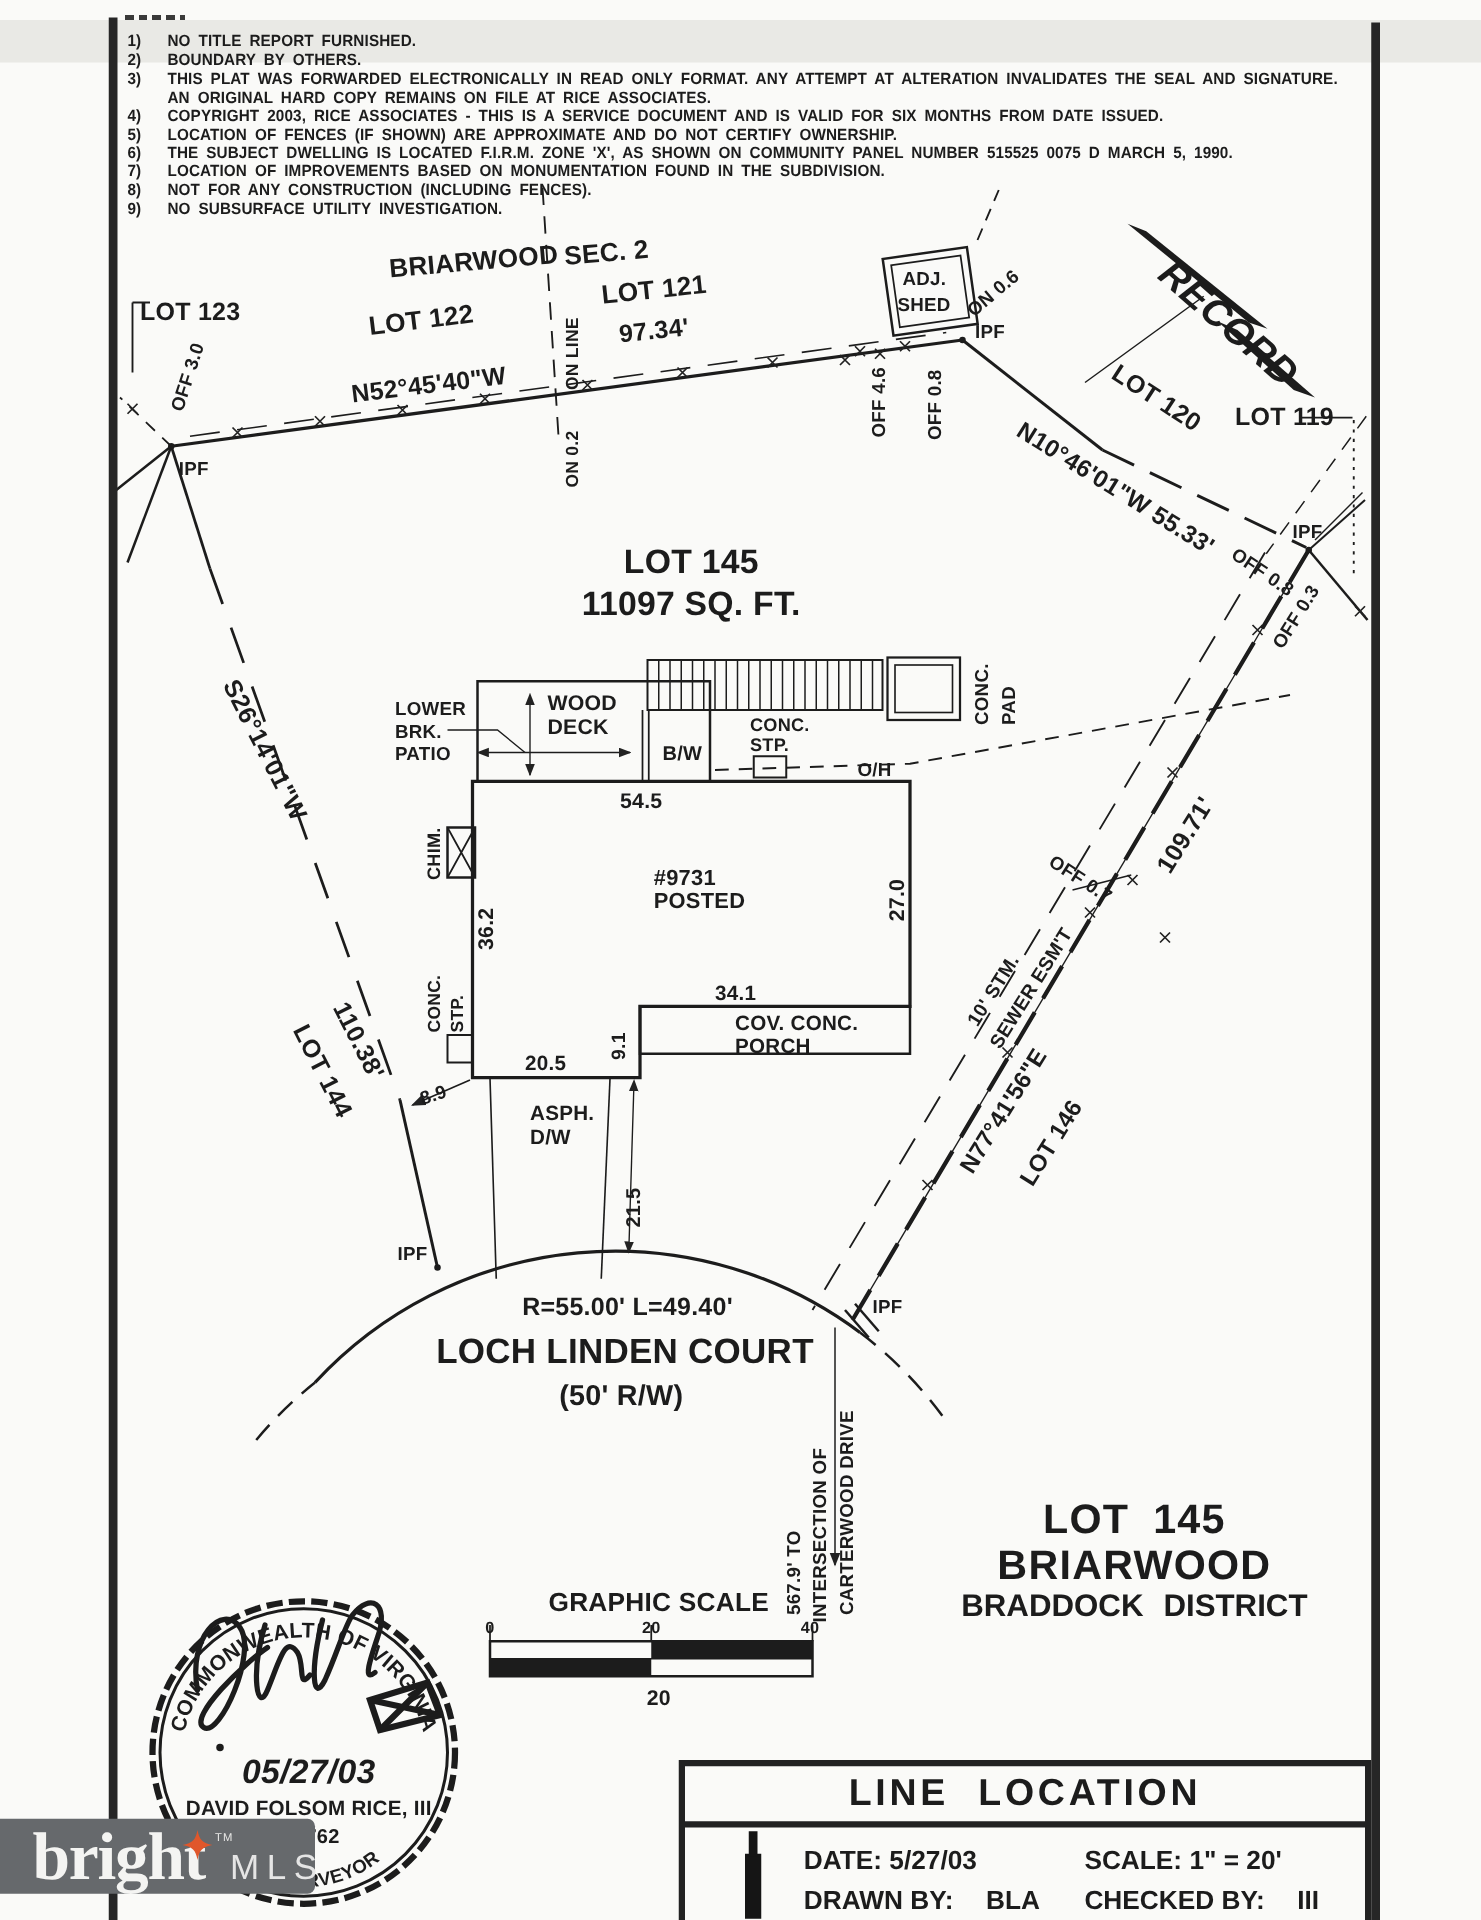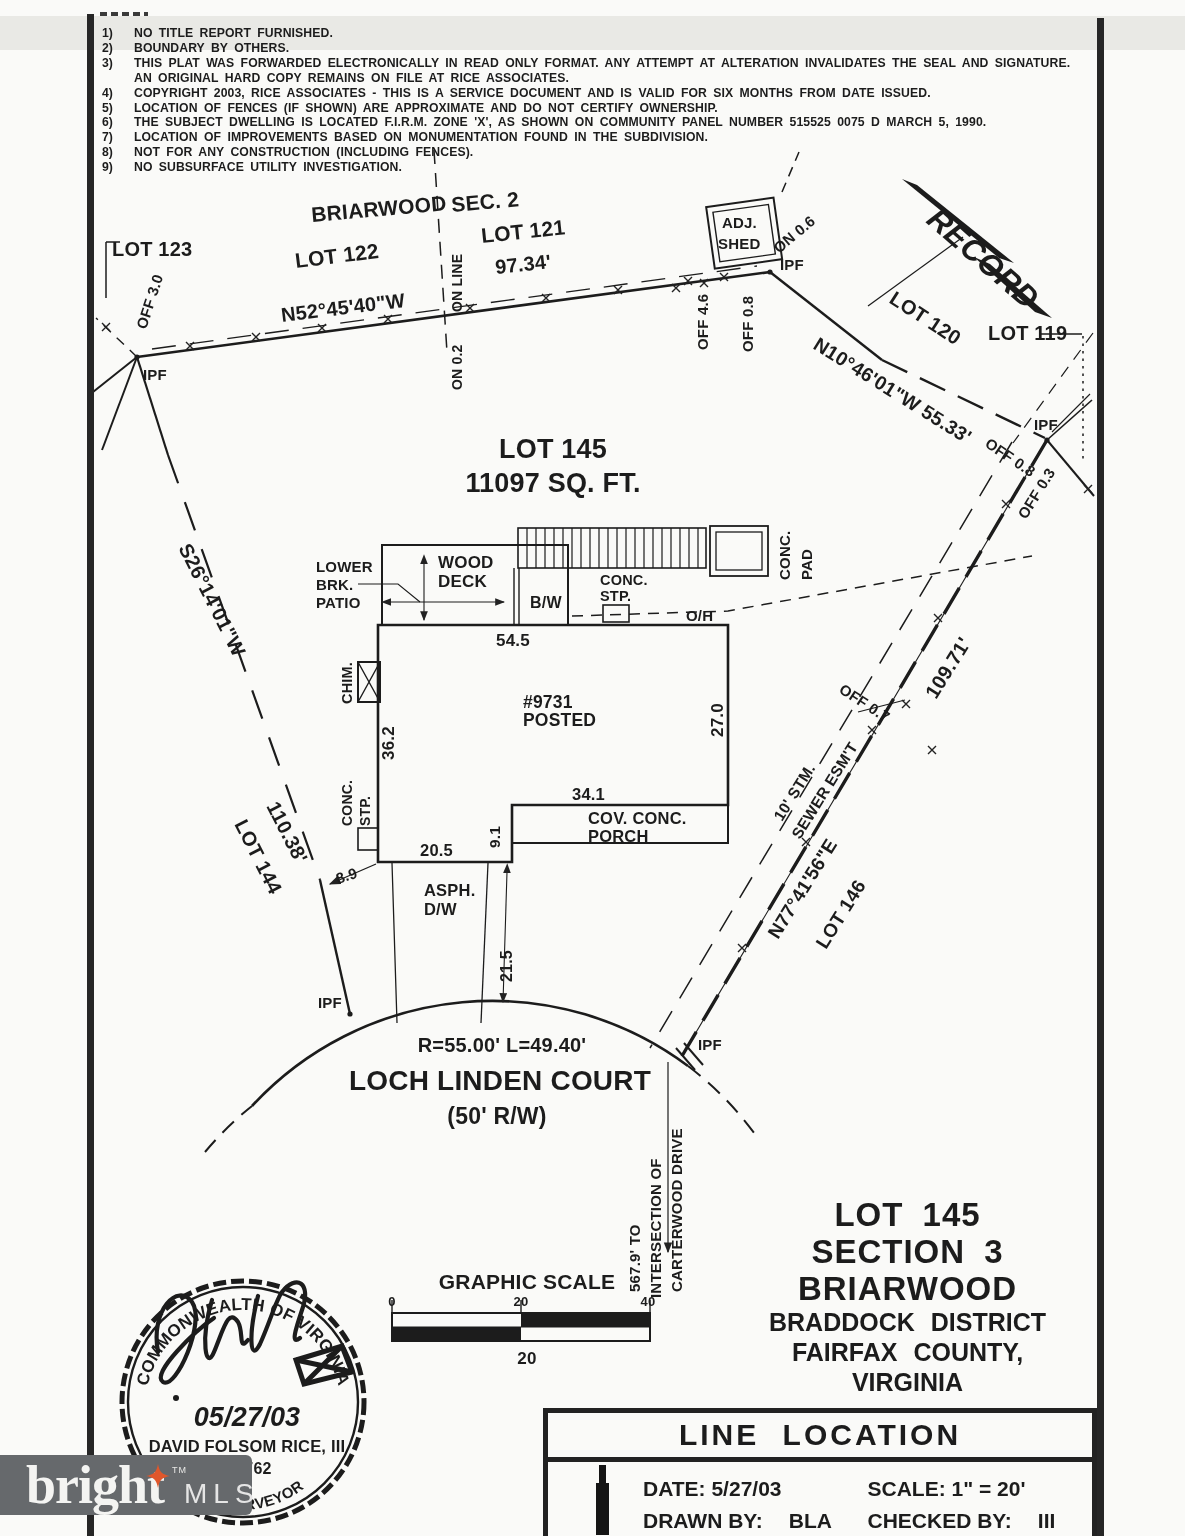--- a/index.html
+++ b/index.html
@@ -332,24 +332,22 @@
         <path d="M296,1360 L352,1372 M342,1346 L304,1384" class="thin" stroke-width="5"></path>
       </g>
       <text x="247" y="1426" font-size="27" font-style="italic" font-family="Liberation Serif, serif" text-anchor="middle">05/27/03</text>
       <text x="247" y="1452" font-size="16.5" text-anchor="middle">DAVID FOLSOM RICE, III</text>
       <text x="258" y="1474" font-size="16" text-anchor="middle">762</text>
     </g>
   </svg>
 
   <div class="title-area">
     <div class="big">LOT 145</div>
-    <div class="big">SECTION 3</div>
     <div class="big">BRIARWOOD</div>
     <div class="med">BRADDOCK DISTRICT</div>
-    <div class="med">FAIRFAX COUNTY, VIRGINIA</div>
   </div>
 
   <div class="tblock">
     <div class="hdr">LINE LOCATION</div>
     <div class="inkblob1"></div>
     <div class="inkblob2"></div>
     <div class="grid">
       <div class="cell">DATE: 5/27/03</div>
       <div class="cell">SCALE: 1" = 20'</div>
       <div class="cell"><span>DRAWN BY:</span><span class="val">BLA</span></div>

